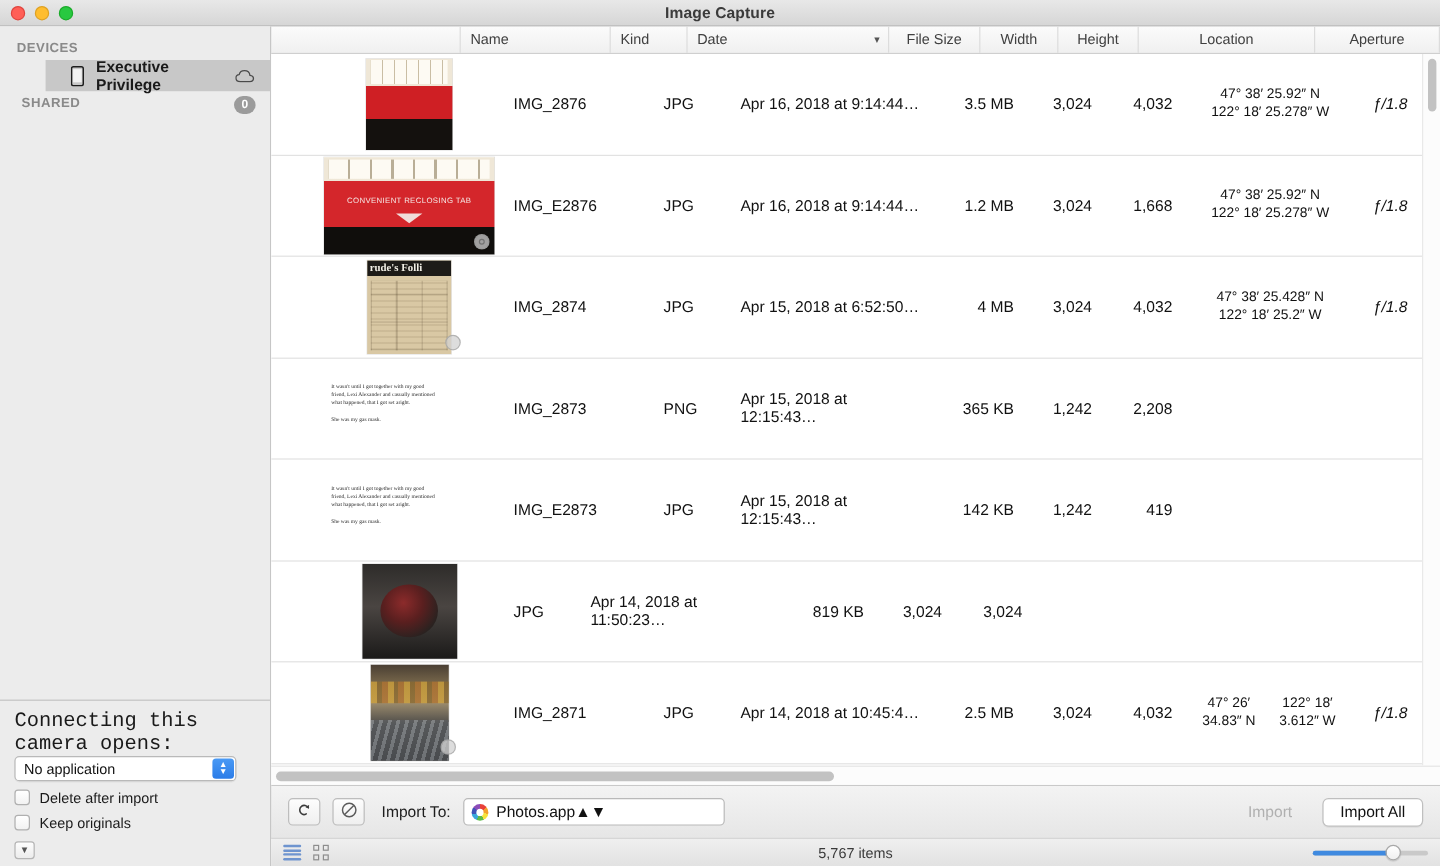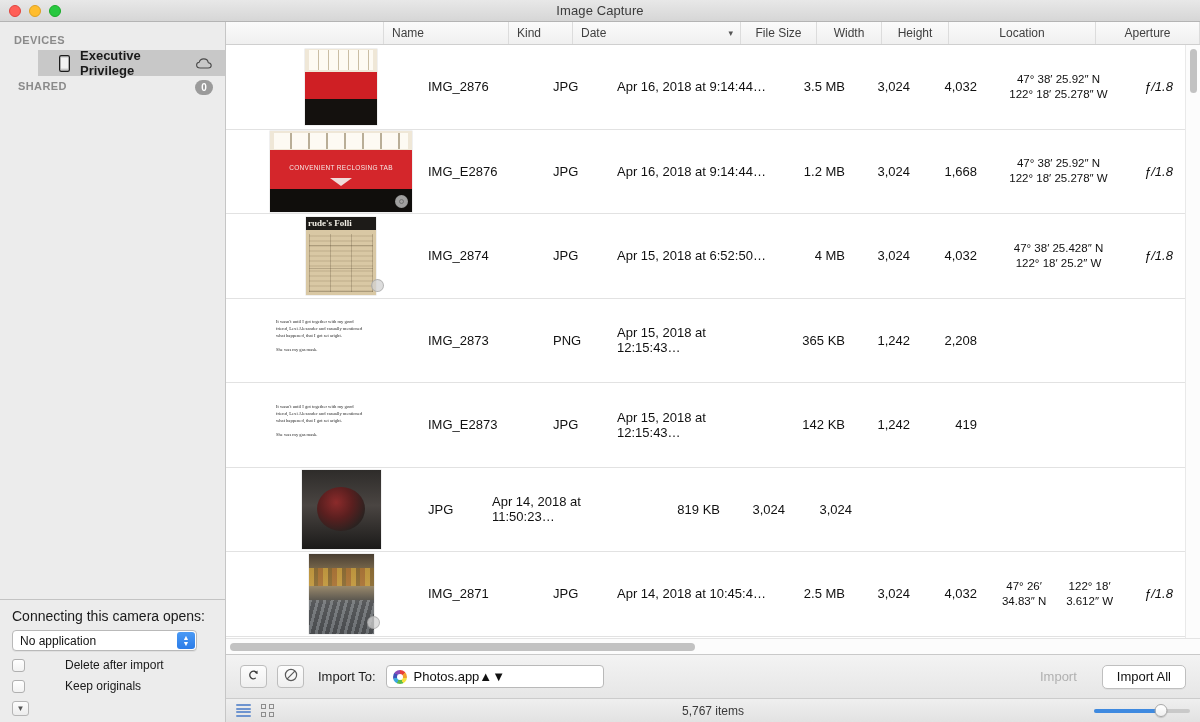--- a/index.html
+++ b/index.html
@@ -26,21 +26,21 @@
     display: flex; align-items: center;
     position: relative;
   }
   .traffic { display: flex; gap: 8px; padding-left: 9px; align-items: center; }
   .light { width: 12px; height: 12px; border-radius: 50%; }
   .light.red    { background: #ff5f57; border: 0.5px solid #e0443e; }
   .light.yellow { background: #ffbd2e; border: 0.5px solid #dea123; }
   .light.green  { background: #28c840; border: 0.5px solid #1aab29; }
   .title-text {
     position: absolute; left: 0; right: 0; text-align: center;
-    font-size: 13px; color: #3b3b3b; font-weight: 400;
+    font-size: 13px; color: #3b3b3b; font-weight: 700;
     letter-spacing: 0.1px; pointer-events: none;
   }
 
   
   .body { flex: 1; display: flex; min-height: 0; }
 
   
   .sidebar {
     width: 226px; flex: 0 0 226px;
     background: #ececec;
@@ -75,37 +75,37 @@
     min-width: 18px; height: 15px; border-radius: 8px;
     display: flex; align-items: center; justify-content: center; padding: 0 5px;
   }
 
   
   .sb-bottom {
     border-top: 1px solid #c3c3c3;
     padding: 8px 12px 6px 12px;
     background: #ececec;
   }
-  .sb-bottom .opt-label { font-size: 14px; color: #1a1a1a; margin-bottom: 6px; }
+  .sb-bottom .opt-label { font-size: 17px; color: #1a1a1a; margin-bottom: 0; font-family: Liberation Mono, monospace; }
   .popup {
     position: relative; height: 21px;
     background: #fff; border: 1px solid #b9b9b9; border-radius: 4px;
     display: flex; align-items: center; padding: 0 24px 0 7px;
     font-size: 12px; color: #111;
     box-shadow: 0 1px 0 rgba(0,0,0,0.05);
     width: 185px;
   }
   .popup .stepper {
     position: absolute; right: 1px; top: 1px; bottom: 1px; width: 18px;
     background: linear-gradient(to bottom,#4a9af5,#2b7ce8);
     border-radius: 3px;
     display: flex; flex-direction: column; align-items: center; justify-content: center;
     color: #fff; font-size: 7px; line-height: 6px;
   }
-  .checkrow { display: flex; align-items: flex-end; margin-top: 7px; gap: 32px; }
+  .checkrow { display: flex; align-items: flex-start; margin-top: 7px; }
   .checkbox {
     width: 13px; height: 13px; border: 1px solid #b0b0b0; border-radius: 3px;
     background: linear-gradient(to bottom,#ffffff,#f2f2f2);
   }
   .checkrow .ctext { font-size: 12px; color: #1a1a1a; padding-left: 8px; }
   .disclosure {
     margin-top: 8px;
     width: 17px; height: 15px; border: 1px solid #b5b5b5; border-radius: 3px;
     background: linear-gradient(to bottom,#fdfdfd,#ececec);
     display: flex; align-items: center; justify-content: center;

